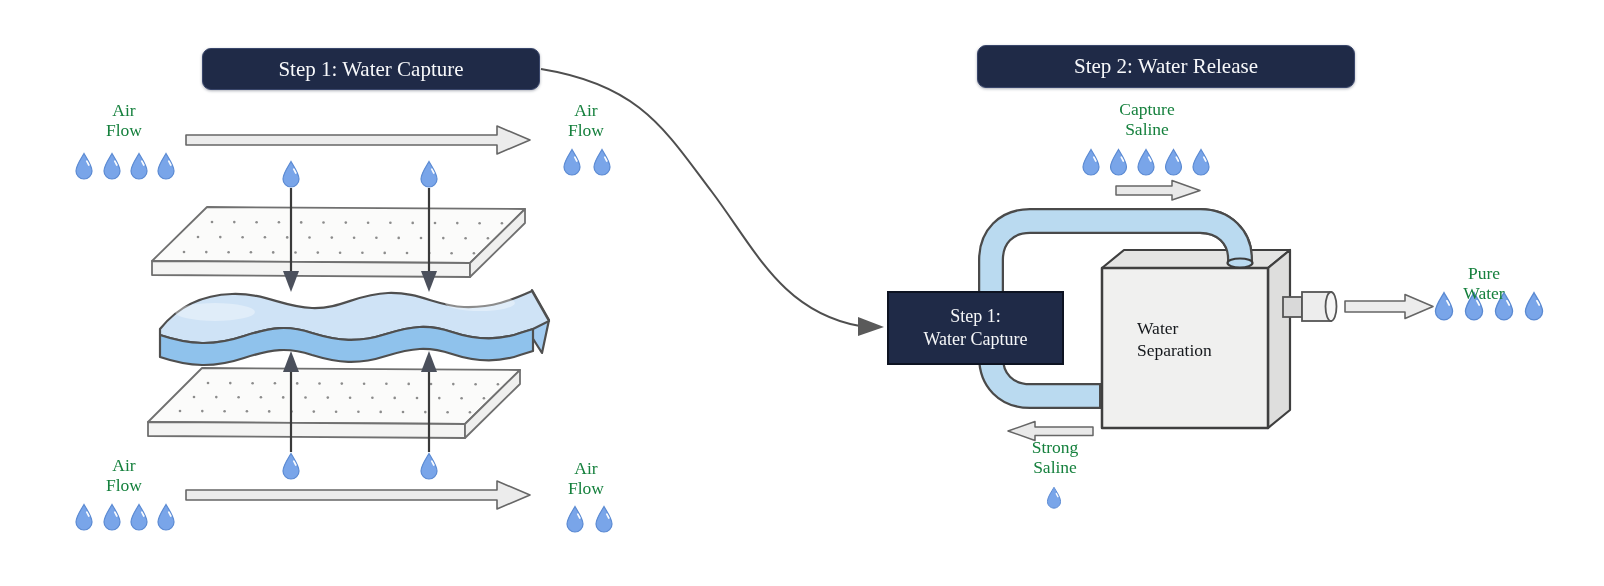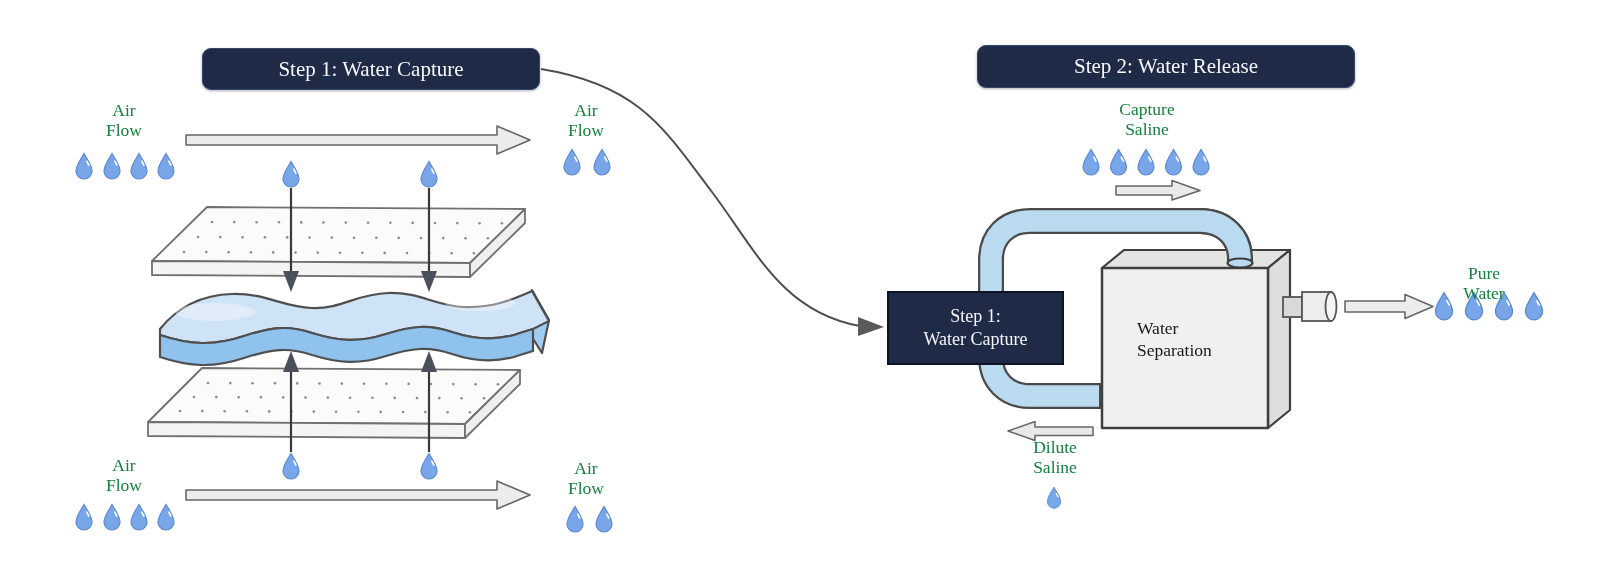--- a/index.html
+++ b/index.html
@@ -295,21 +295,21 @@
 Flow</div>
   <div class="label" style="left:586px;top:101px;">Air
 Flow</div>
   <div class="label" style="left:124px;top:456px;">Air
 Flow</div>
   <div class="label" style="left:586px;top:459px;">Air
 Flow</div>
 
   <div class="label" style="left:1147px;top:100px;">Capture
 Saline</div>
-  <div class="label" style="left:1055px;top:438px;">Dilute
+  <div class="label" style="left:1055px;top:438px;">Strong
 Saline</div>
   <div class="label" style="left:1484px;top:240px;margin-top:24px;">Pure
 Water</div>
 
   <div class="navy-box" style="left:887px;top:291px;width:177px;height:74px;">Step 1:
 Water Capture</div>
 
   <div class="label-left" style="left:1137px;top:317px;">Water
 Separation</div>
 

